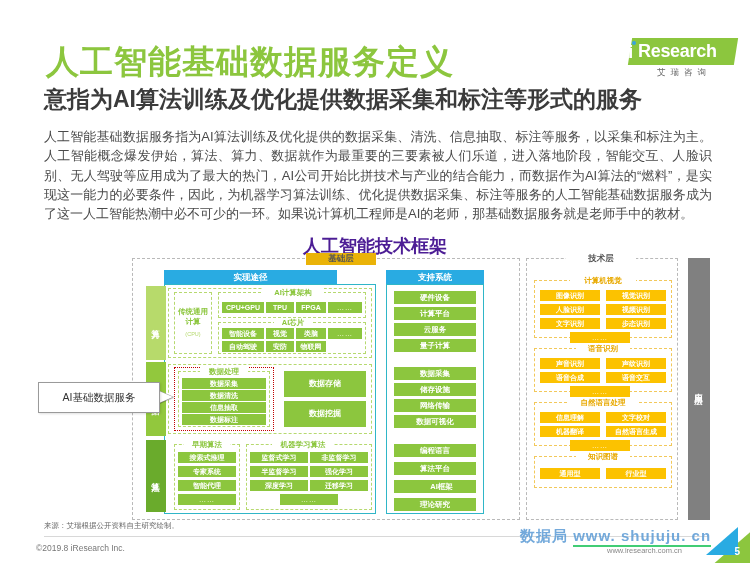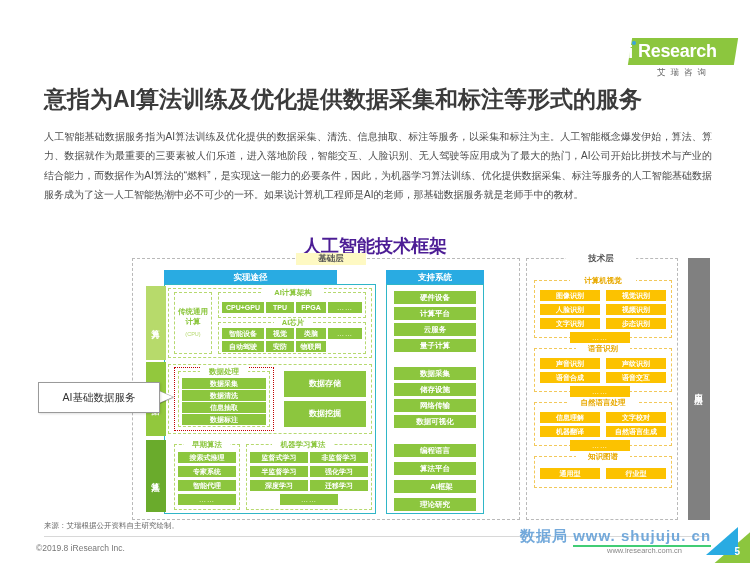--- a/index.html
+++ b/index.html
@@ -44,21 +44,21 @@
   }
   #logo-idot { position:absolute; left:16px; top:3px; width:4px; height:4px; border-radius:50%; background:#3aa3dc; }
   #logo-cn {
     position:absolute; left:14px; top:29px; width:108px;
     font-size:8.5px; color:#666; letter-spacing:5px; text-align:center;
   }
 
   
   #intro {
     position:absolute; left:44px; top:127px; width:668px;
-    font-size:10px; line-height:19.3px; color:#4a4a4a; text-align:justify;
+    font-size:13px; line-height:19.3px; color:#4a4a4a; text-align:justify;
   }
 
   
   #chart-title {
     position:absolute; left:0; top:234px; width:750px;
     text-align:center; font-size:18px; font-weight:bold; color:#4c1d95;
   }
 
   
   #diagram { position:absolute; left:132px; top:258px; width:600px; height:268px; }
@@ -170,41 +170,42 @@
   #corner .t1 { position:absolute; right:-6px; bottom:-4px; width:0; height:0;
     border-left:46px solid transparent; border-bottom:40px solid #8cc63e; }
   #corner .t2 { position:absolute; right:12px; bottom:8px; width:0; height:0;
     border-left:32px solid transparent; border-bottom:28px solid #29abe2; }
   #pagenum { position:absolute; right:10px; bottom:6px; font-size:10px; color:#fff; font-weight:bold; }
 </style>
 </head>
 <body>
 
 <div id="header">
+  <div id="main-title">人工智能基础数据服务定义</div>
   <div id="sub-title">意指为AI算法训练及优化提供数据采集和标注等形式的服务</div>
 
   <div id="logo-wrap">
     <div id="logo-badge"></div>
     <div id="logo-i">i</div>
     <div id="logo-idot"></div>
     <div id="logo-text">Research</div>
     <div id="logo-cn">艾瑞咨询</div>
   </div>
 </div>
 
 <div id="intro">人工智能基础数据服务指为AI算法训练及优化提供的数据采集、清洗、信息抽取、标注等服务，以采集和标注为主。人工智能概念爆发伊始，算法、算力、数据就作为最重要的三要素被人们乐道，进入落地阶段，智能交互、人脸识别、无人驾驶等应用成为了最大的热门，AI公司开始比拼技术与产业的结合能力，而数据作为AI算法的“燃料”，是实现这一能力的必要条件，因此，为机器学习算法训练、优化提供数据采集、标注等服务的人工智能基础数据服务成为了这一人工智能热潮中必不可少的一环。如果说计算机工程师是AI的老师，那基础数据服务就是老师手中的教材。</div>
 
 <div id="chart-title">人工智能技术框架</div>
 
 <div id="diagram">
 
   <div class="dash-region" style="left:0px; top:0px; width:388px; height:262px;"></div>
   <div class="dash-region" style="left:394px; top:0px; width:152px; height:262px;"></div>
 
-  <div class="layer-label" style="left:164px; top:-5px; width:70px; background:#fef9c3;">基础层</div>
+  <div class="layer-label" style="left:174px; top:-5px; width:70px; background:#eab308;">基础层</div>
   <div class="layer-label" style="left:434px; top:-5px; width:70px; background:#fff;">技术层</div>
 
   <div id="app-layer" style="left:556px; top:0px; width:22px; height:262px;">应用层</div>
 
   <div class="blue-bar" style="left:32px; top:12px; width:173px;">实现途径</div>
   <div class="blue-bar" style="left:254px; top:12px; width:98px;">支持系统</div>
 
   <div class="teal-frame" style="left:32px; top:26px; width:212px; height:230px;"></div>
   <div class="teal-frame" style="left:254px; top:26px; width:98px; height:230px;"></div>
 

